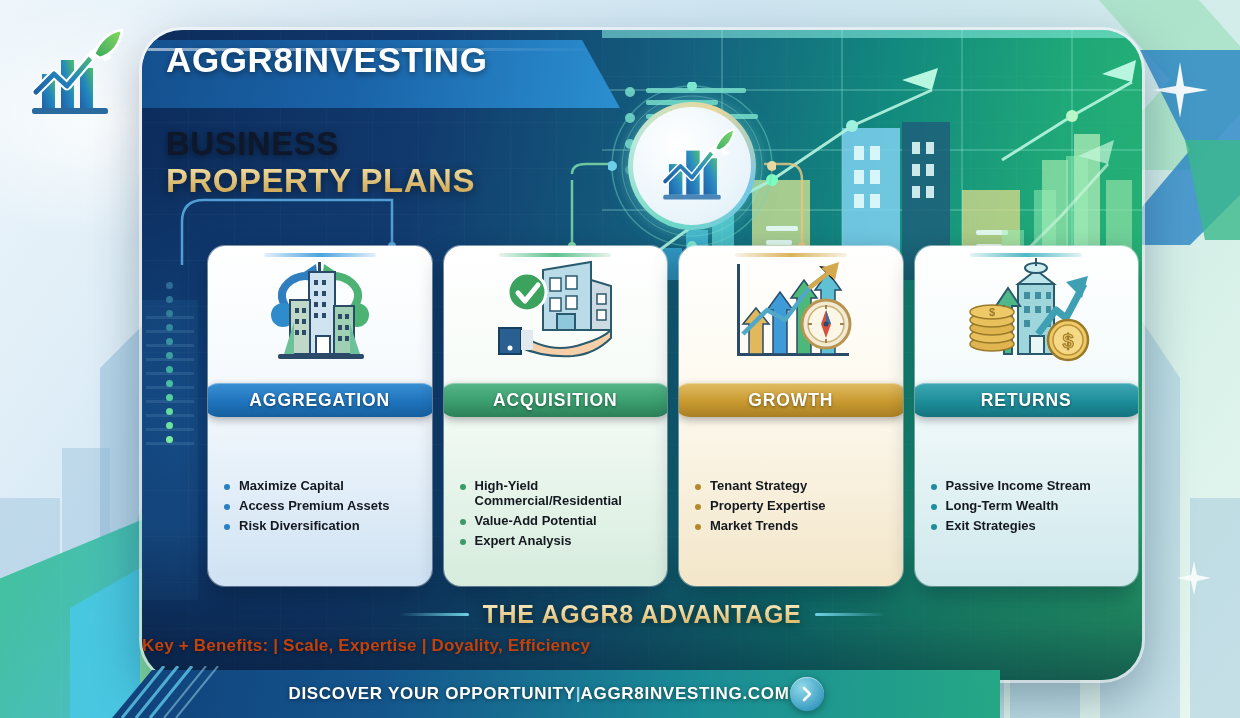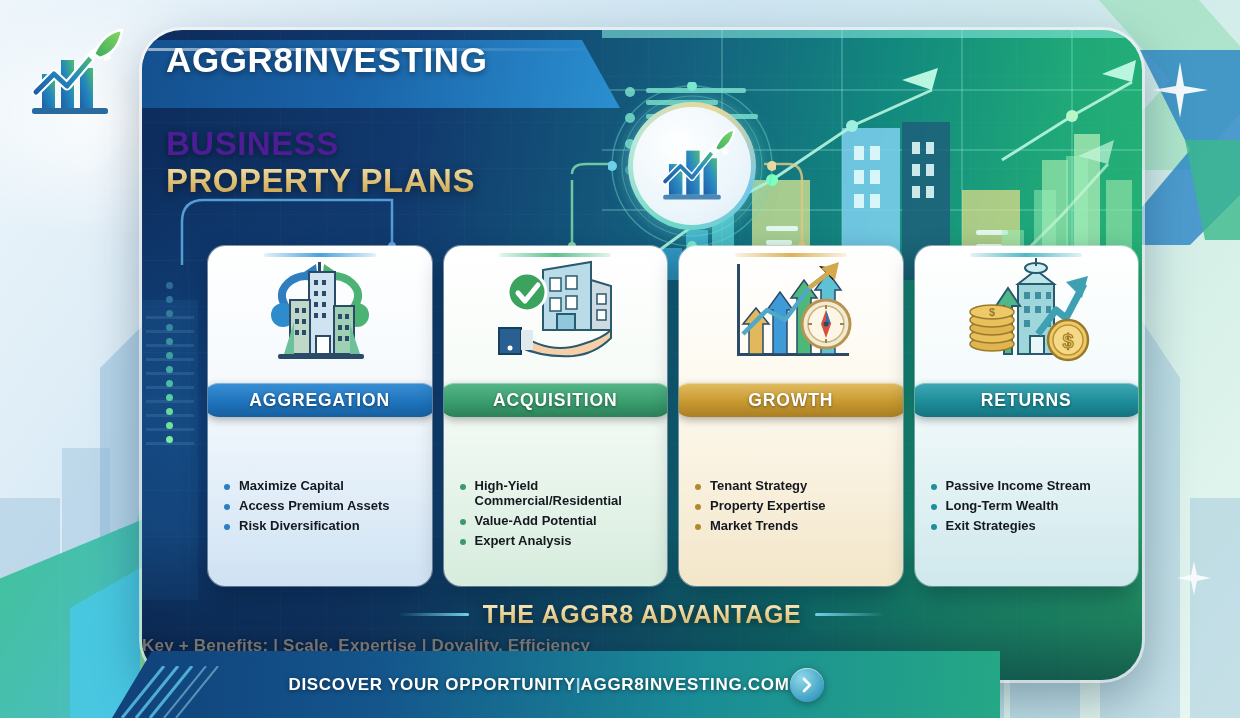--- a/index.html
+++ b/index.html
@@ -49,21 +49,21 @@
     background:linear-gradient(100deg,#14508f 0%,#1a63a8 45%,#2a8fd0 100%);
     clip-path:polygon(0 0,440px 0,478px 100%,0 100%);
     border-radius:0 0 0 0;display:flex;align-items:flex-start;
     box-shadow:0 3px 14px rgba(0,0,0,.3);}
   #ribbon .wordmark{margin-left:24px;color:#fff;font-size:35px;font-weight:bold;letter-spacing:.6px;
     text-shadow:0 2px 6px rgba(0,0,0,.45)}
   .ribbon-top-hi{position:absolute;left:0;top:8px;width:460px;height:3px;
     background:linear-gradient(90deg,rgba(255,255,255,.55),rgba(255,255,255,0));}
 
   #headline{position:absolute;left:24px;top:96px;line-height:1.12}
-  #headline .l1{color:#4c1d95;font-size:33px;font-weight:bold;letter-spacing:.5px;
+  #headline .l1{color:#0f172a;font-size:33px;font-weight:bold;letter-spacing:.5px;
     text-shadow:0 2px 7px rgba(0,0,0,.5)}
   #headline .l2{background:linear-gradient(180deg,#f6e5ae,#c79a3f);
     -webkit-background-clip:text;background-clip:text;color:transparent;
     font-size:33px;font-weight:bold;letter-spacing:.5px;
     filter:drop-shadow(0 2px 5px rgba(0,0,0,.45))}
 
   
   #emblem{position:absolute;left:472px;top:58px;width:156px;height:156px}
   #emblem .halo{position:absolute;inset:0;border-radius:50%;
     background:radial-gradient(circle,rgba(80,220,200,.30),rgba(80,220,200,0) 70%)}
@@ -101,25 +101,25 @@
   
   #advantage{position:absolute;left:0;right:0;top:570px;text-align:left}
   #advantage .row{display:flex;align-items:center;justify-content:center;gap:14px}
   #advantage .rule{width:70px;height:3px;border-radius:2px}
   #advantage .rule.l{background:linear-gradient(90deg,rgba(110,210,230,0),#6fd2e6)}
   #advantage .rule.r{background:linear-gradient(90deg,#6fd2e6,rgba(110,210,230,0))}
   #advantage .title{background:linear-gradient(180deg,#fbf0cd,#d7ae55);
     -webkit-background-clip:text;background-clip:text;color:transparent;
     font-size:25px;font-weight:bold;letter-spacing:.7px;
     filter:drop-shadow(0 2px 5px rgba(0,0,0,.5))}
-  #advantage .sub{margin-top:7px;color:#737373;font-size:17px;font-weight:bold;letter-spacing:.2px;
+  #advantage .sub{margin-top:7px;color:#c2410c;font-size:17px;font-weight:bold;letter-spacing:.2px;
     text-shadow:0 1px 4px rgba(0,0,0,.5)}
 
   
-  #cta{position:absolute;left:112px;bottom:0;width:888px;height:67px;
+  #cta{position:absolute;left:112px;bottom:0;width:888px;height:48px;
     background:linear-gradient(95deg,#10417a 0%,#14558c 30%,#1a8c96 66%,#25a885 100%);
     clip-path:polygon(40px 0,100%  0,100% 100%,0 100%);
     display:flex;align-items:center;justify-content:center;
     box-shadow:0 -3px 14px rgba(0,0,0,.28)}
   #cta .ctext{color:#ffffff;font-size:17px;font-weight:bold;letter-spacing:.7px;
     text-shadow:0 1px 4px rgba(0,0,0,.5)}
   #cta .bar{color:#9fd7e6;font-size:17px;font-weight:bold}
   #cta .arrowbtn{width:34px;height:34px;border-radius:50%;
     background:radial-gradient(circle at 35% 30%,#8fd9e8,#3f9fc4 70%,#2a7ea8);
     display:flex;align-items:center;justify-content:center;

